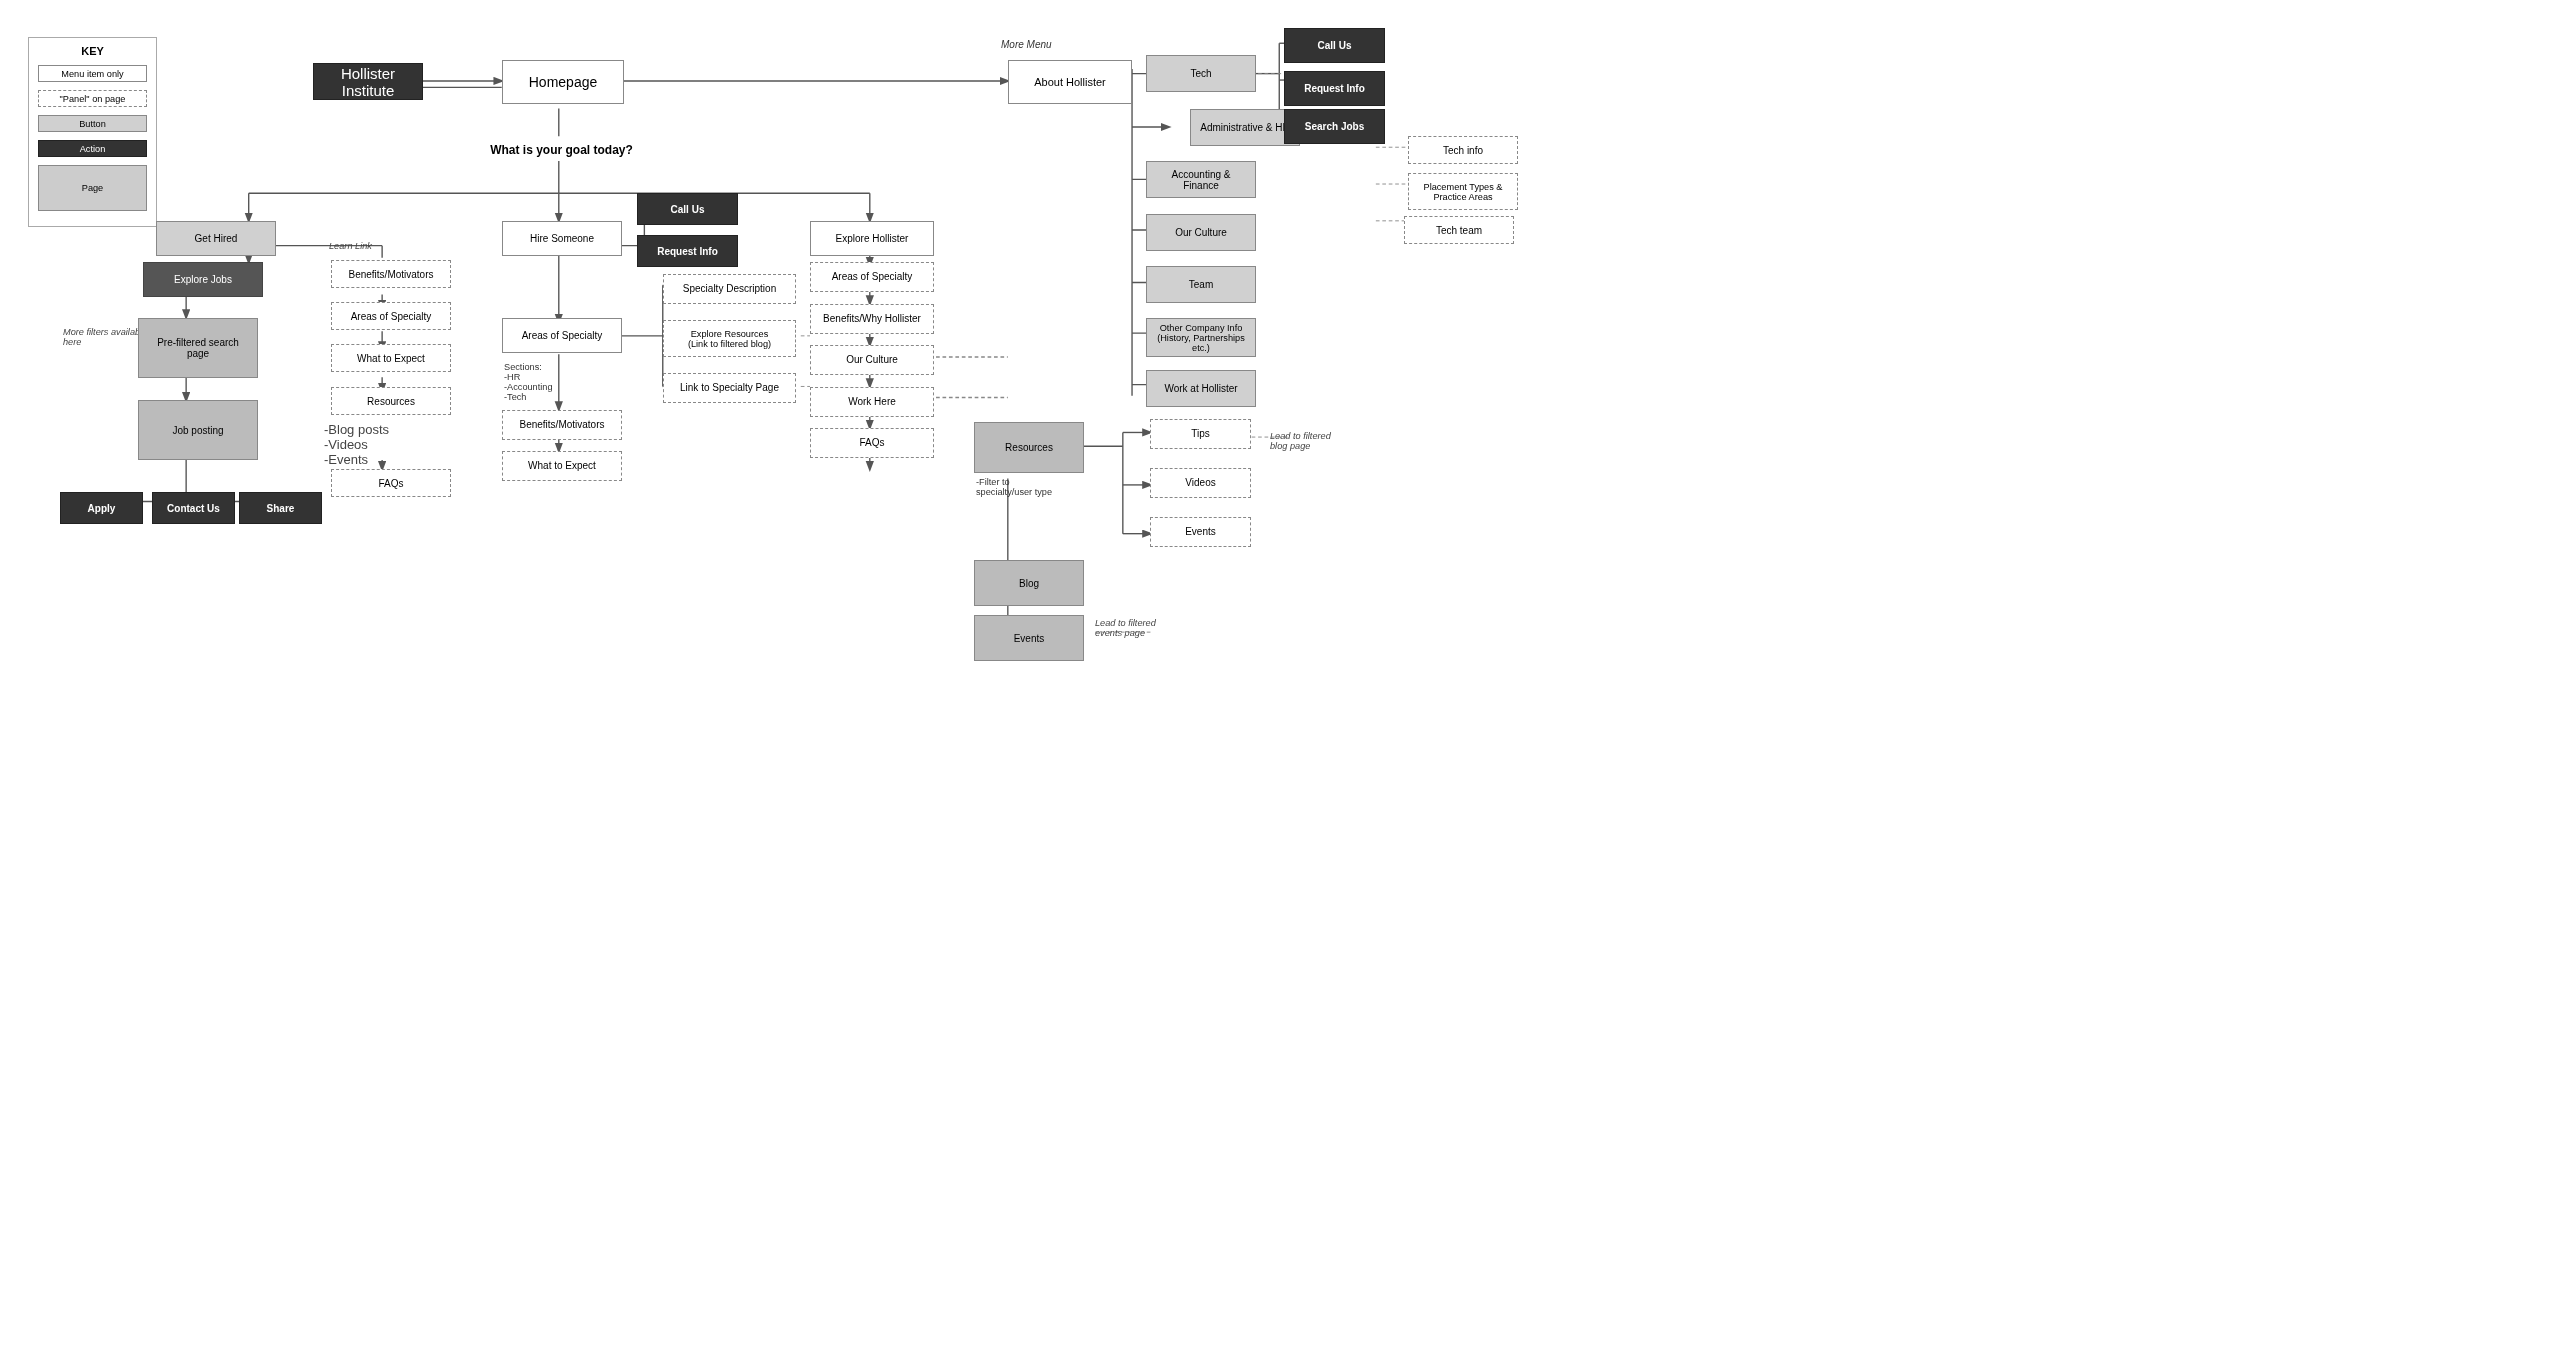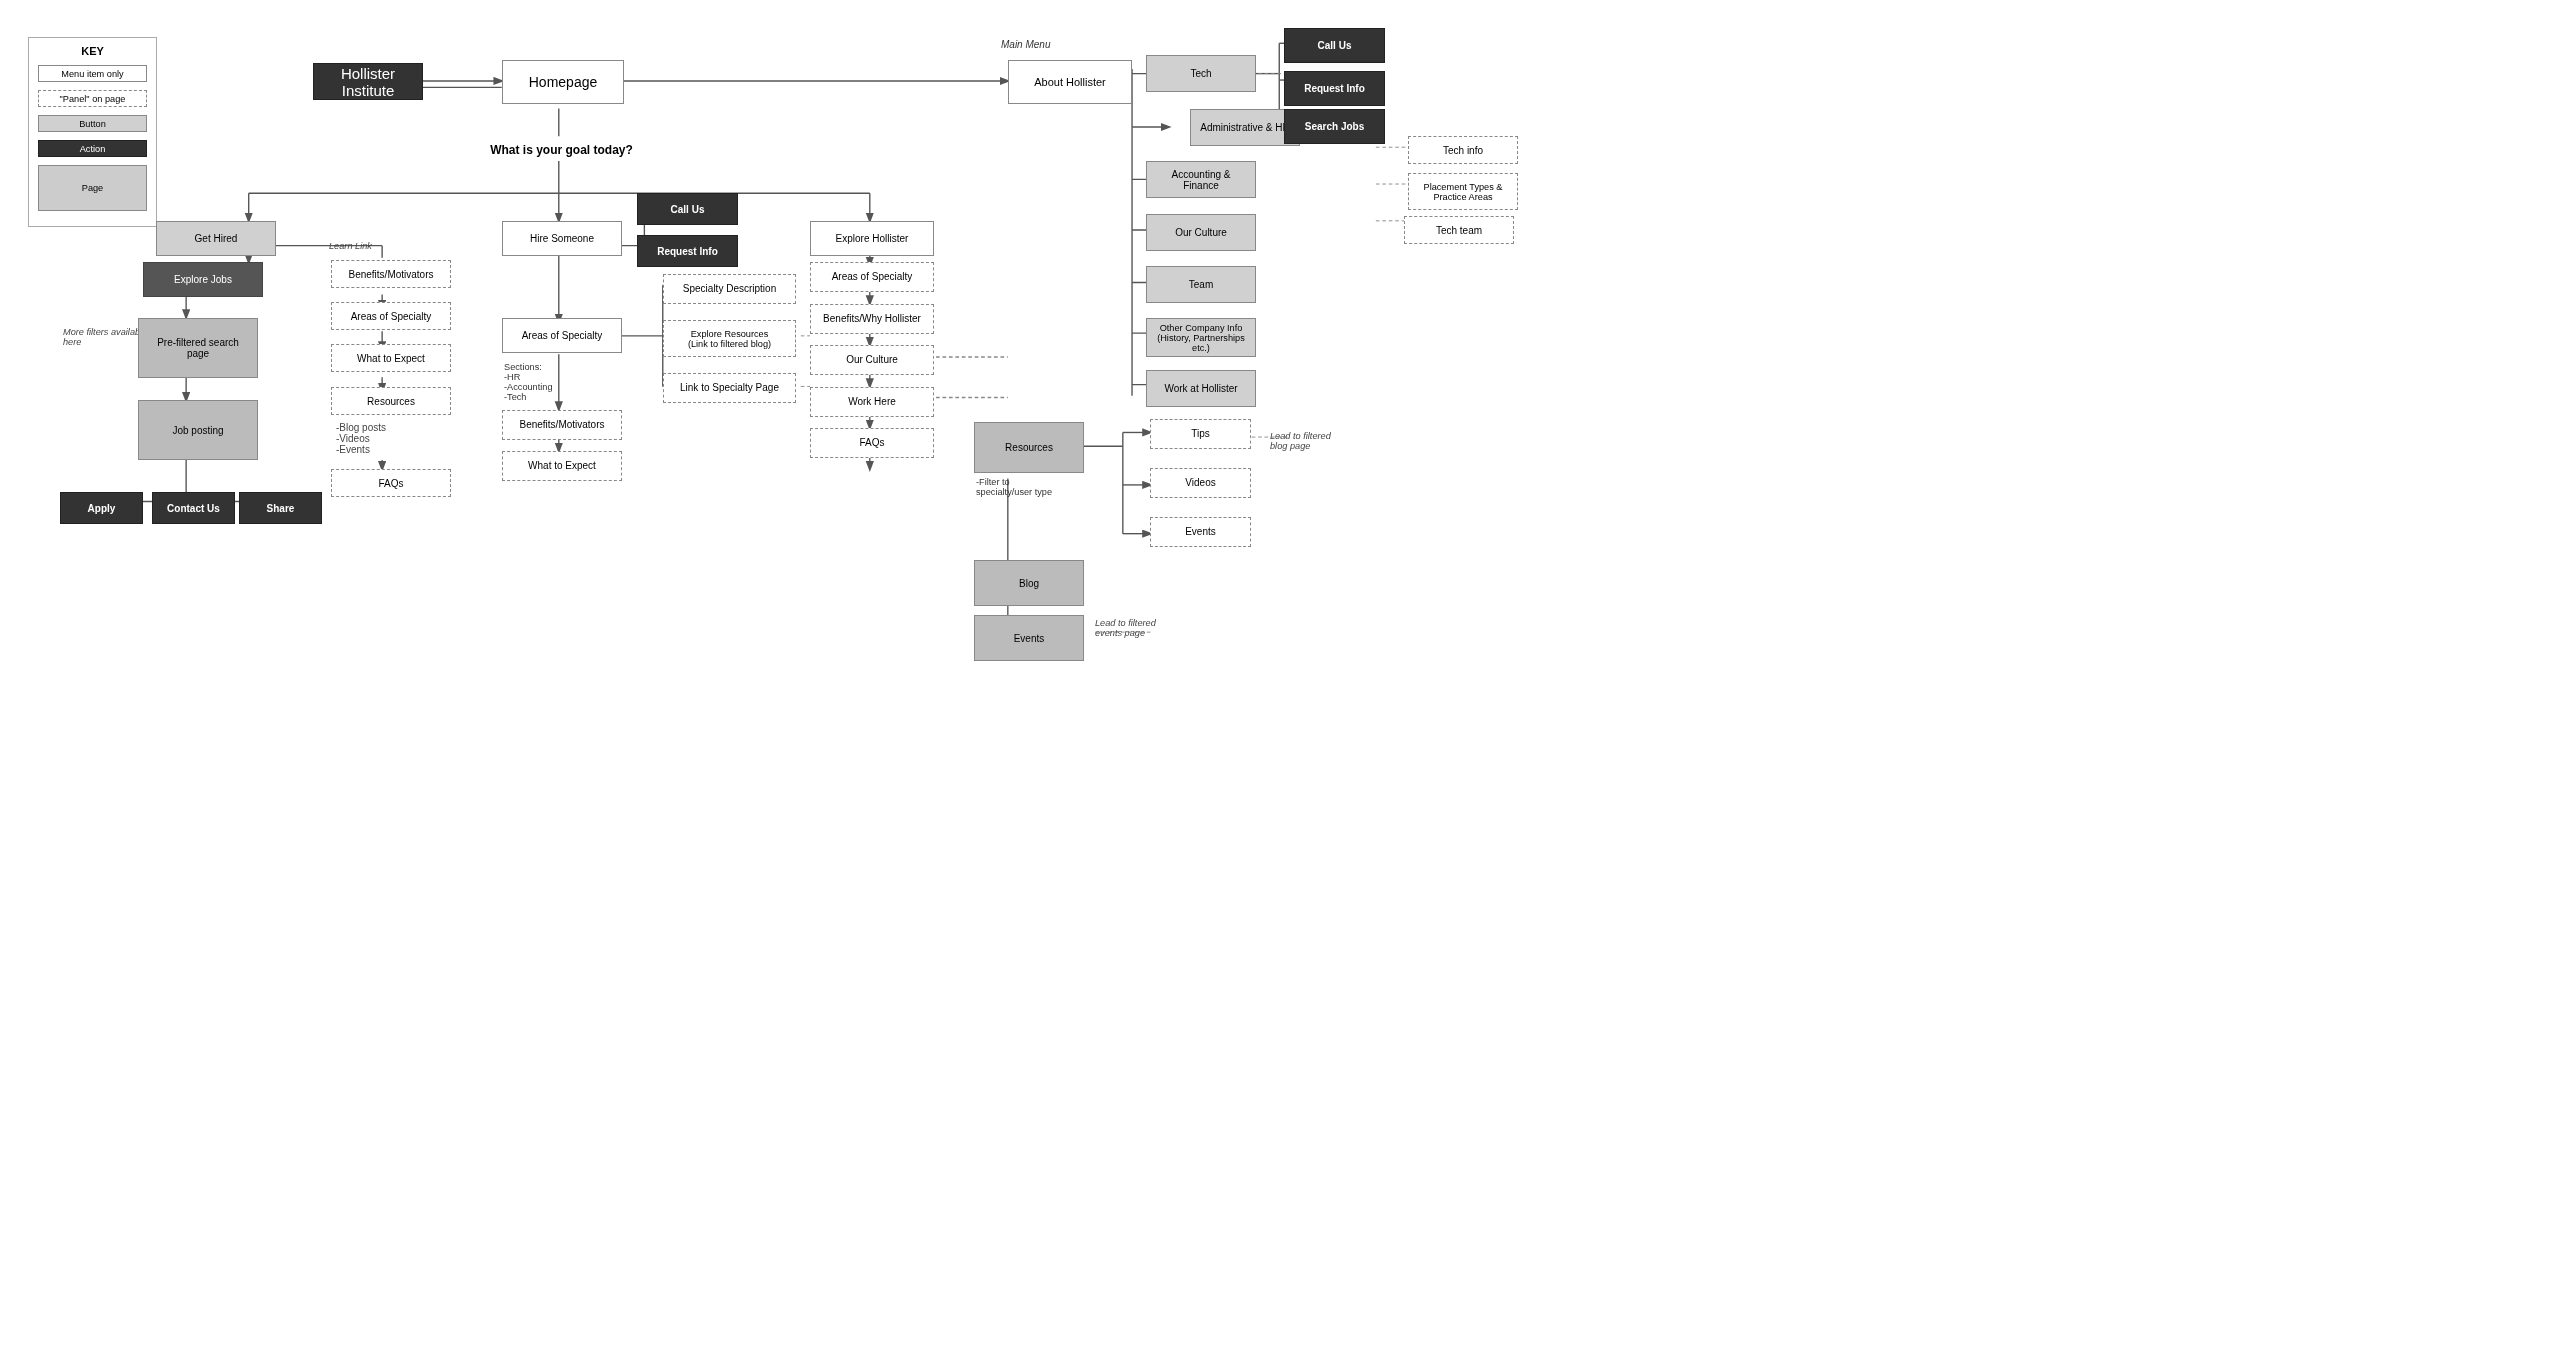--- a/index.html
+++ b/index.html
@@ -361,21 +361,21 @@
   </div>
 
   <div class="node node-panel" style="left:331px; top:344px; width:120px; height:28px;">
     <span>What to Expect</span>
   </div>
 
   <div class="node node-panel" style="left:331px; top:387px; width:120px; height:28px;">
     <span>Resources</span>
   </div>
 
-  <div class="section-text" style="left:336px; top:422px; font-size:10px; color:#444;">
+  <div class="section-text" style="left:324px; top:422px; font-size:13px; color:#444;">
     <span style="white-space:pre-line;">-Blog posts
 -Videos
 -Events</span>
   </div>
 
   <div class="node node-panel" style="left:331px; top:469px; width:120px; height:28px;">
     <span>FAQs</span>
   </div>
 
   <div class="node node-menu" style="left:502px; top:221px; width:120px; height:35px;">
@@ -440,21 +440,21 @@
 
   <div class="node node-panel" style="left:810px; top:387px; width:124px; height:29.5px;">
     <span>Work Here</span>
   </div>
 
   <div class="node node-panel" style="left:810px; top:428px; width:124px; height:29.5px;">
     <span>FAQs</span>
   </div>
 
   <div class="label-text" style="left:1001px; top:39px; font-size:10px; color:#333;">
-    <span>Main Menu</span>
+    <span>More Menu</span>
   </div>
 
   <div class="node node-menu" style="left:1008px; top:60px; width:124px; height:44px; font-size:11px;">
     <span>About Hollister</span>
   </div>
 
   <div class="node node-button" style="left:1146px; top:55px; width:110px; height:37px;">
     <span>Tech</span>
   </div>
 

